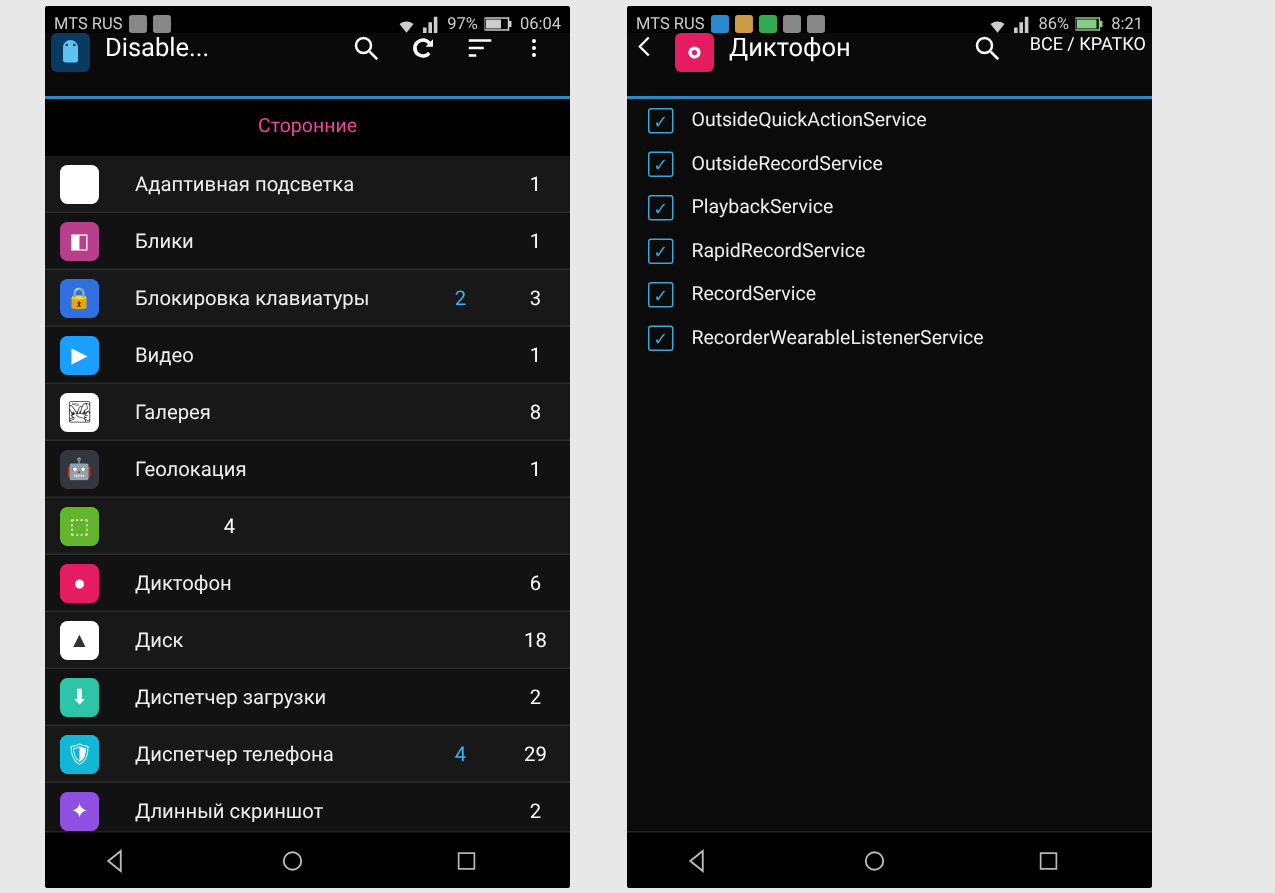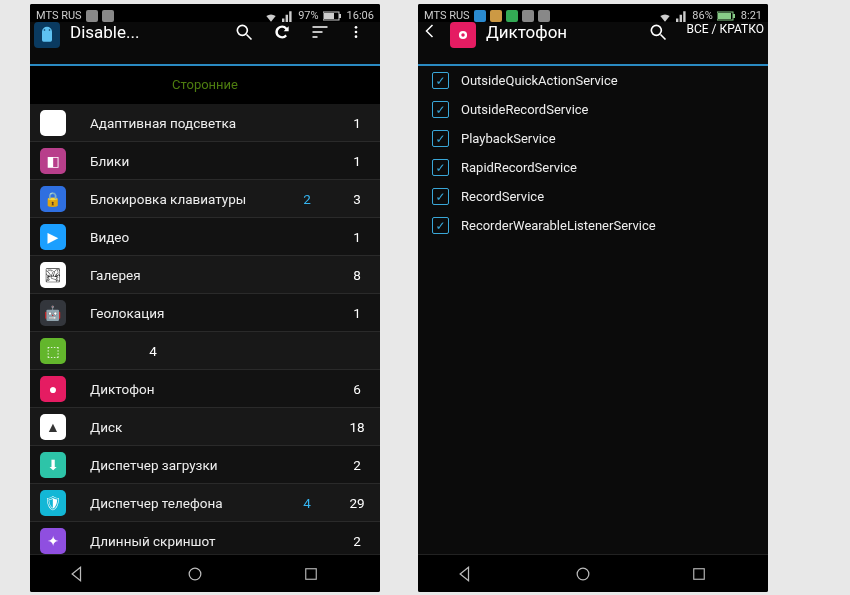--- a/index.html
+++ b/index.html
@@ -54,21 +54,21 @@
   .titlebar .spacer { flex: 1; }
   .titlebar .tb-icon { color: #ddd; width: 28px; text-align: center; }
   .titlebar .tb-text { color: #fff; font-size: 12px; white-space: nowrap; }
   .app-icon {
     width: 26px; height: 26px; display: flex; align-items: center; justify-content: center;
     border-radius: 4px; font-size: 14px; color: #fff;
   }
   .tabs { display: flex; height: 38px; background: #000; }
   .tab {
     flex: 1; display: flex; align-items: center; justify-content: center;
-    color: #4d7c0f; font-size: 13px;
+    color: #ec4899; font-size: 13px;
     border-bottom: 2px solid transparent;
   }
   .tab.active { color: #35b4f0; border-bottom-color: #35b4f0; }
   .list { flex: 1; overflow: hidden; background: #141414; }
   .row {
     height: 38px;
     display: flex;
     align-items: center;
     padding: 0 10px;
     gap: 24px;
@@ -133,21 +133,21 @@
           </svg>
       </span>
       <span>97%</span>
       <span>
         <svg width="20" height="10" viewBox="0 0 20 10">
             <rect x="0" y="1" width="16" height="8" fill="none" stroke="#ccc"></rect>
             <rect x="1" y="2" width="10" height="6" fill="#ccc"></rect>
             <rect x="16" y="3" width="2" height="4" fill="#ccc"></rect>
           </svg>
       </span>
-      <span>16:06</span>
+      <span>06:04</span>
     </div>
   </div>
 
   <div class="titlebar">
     <div class="app-icon" style="background:#0a3a60">
       <svg width="20" height="20" viewBox="0 0 24 24">
           <path fill="#5ec2f2" d="M6 8a6 6 0 0112 0v2H6zM6 10h12v8a2 2 0 01-2 2H8a2 2 0 01-2-2z"></path>
           <circle cx="9" cy="6" r="1" fill="#0a3a60"></circle>
           <circle cx="15" cy="6" r="1" fill="#0a3a60"></circle>
         </svg>

